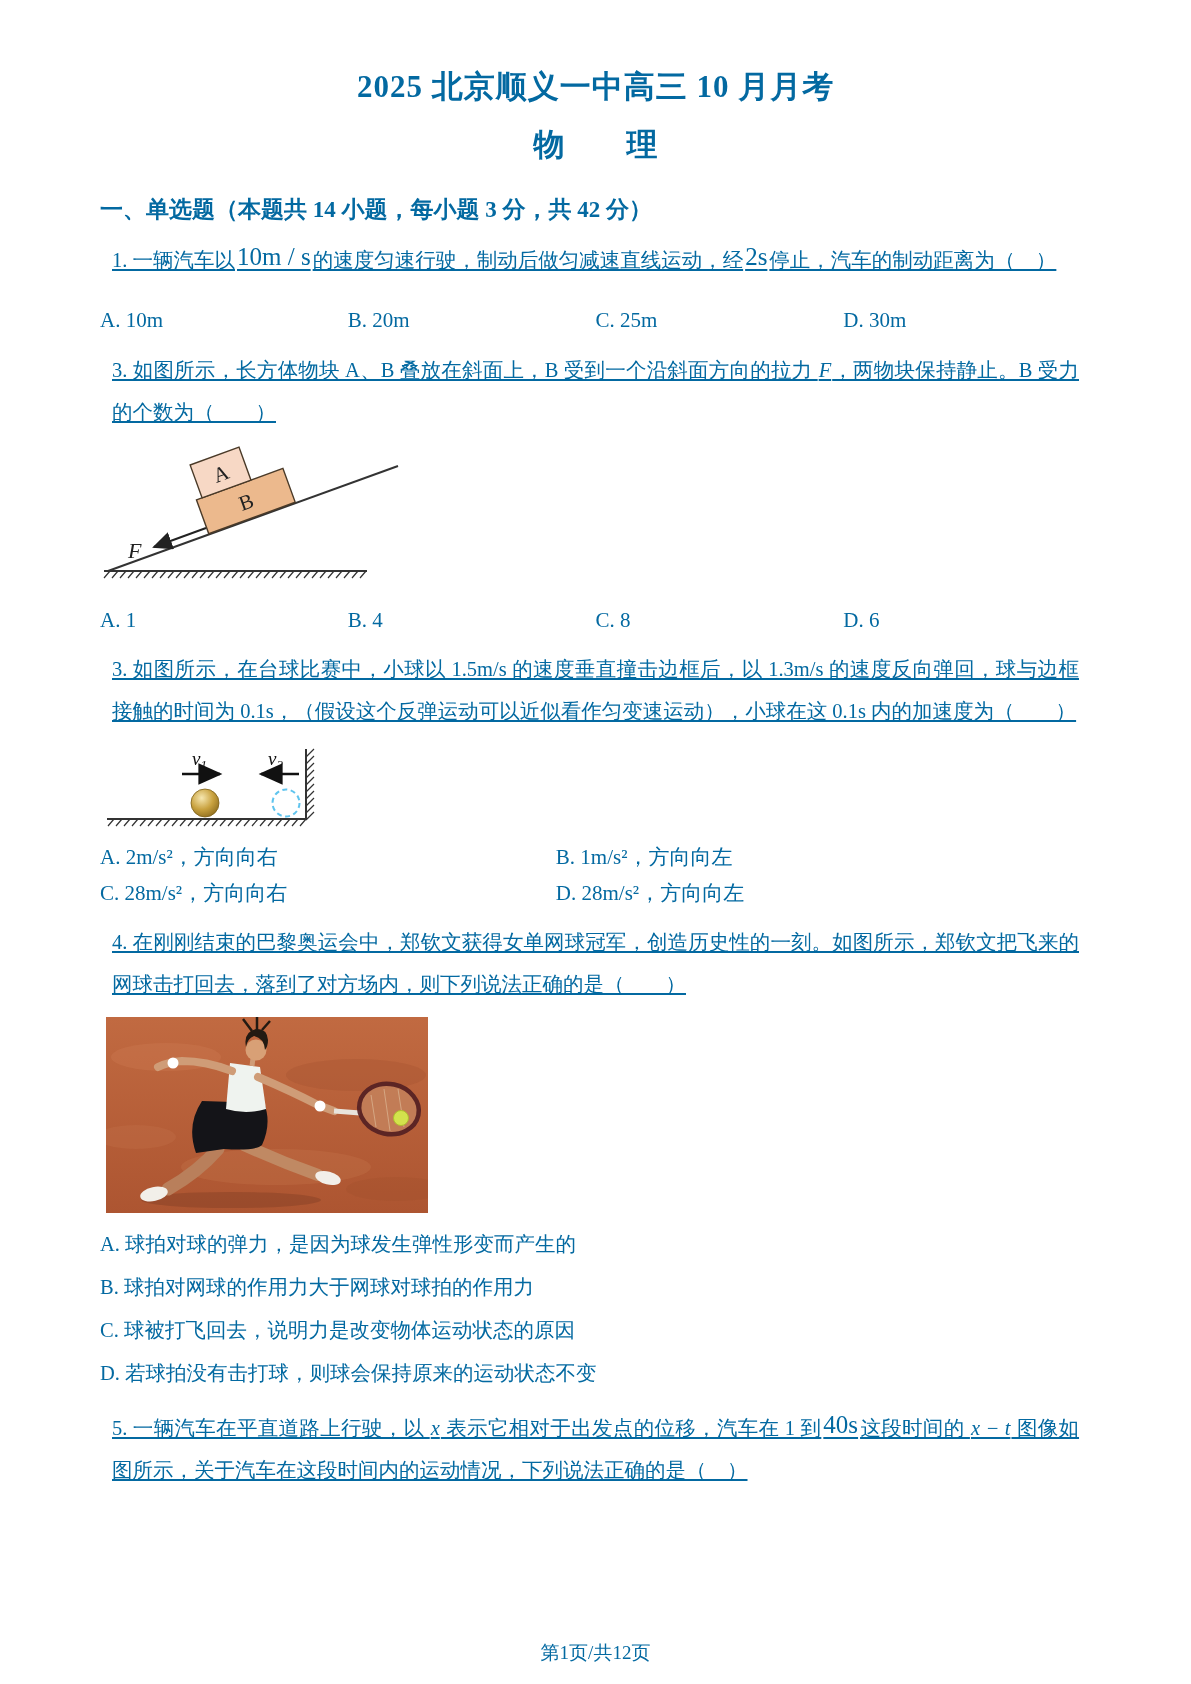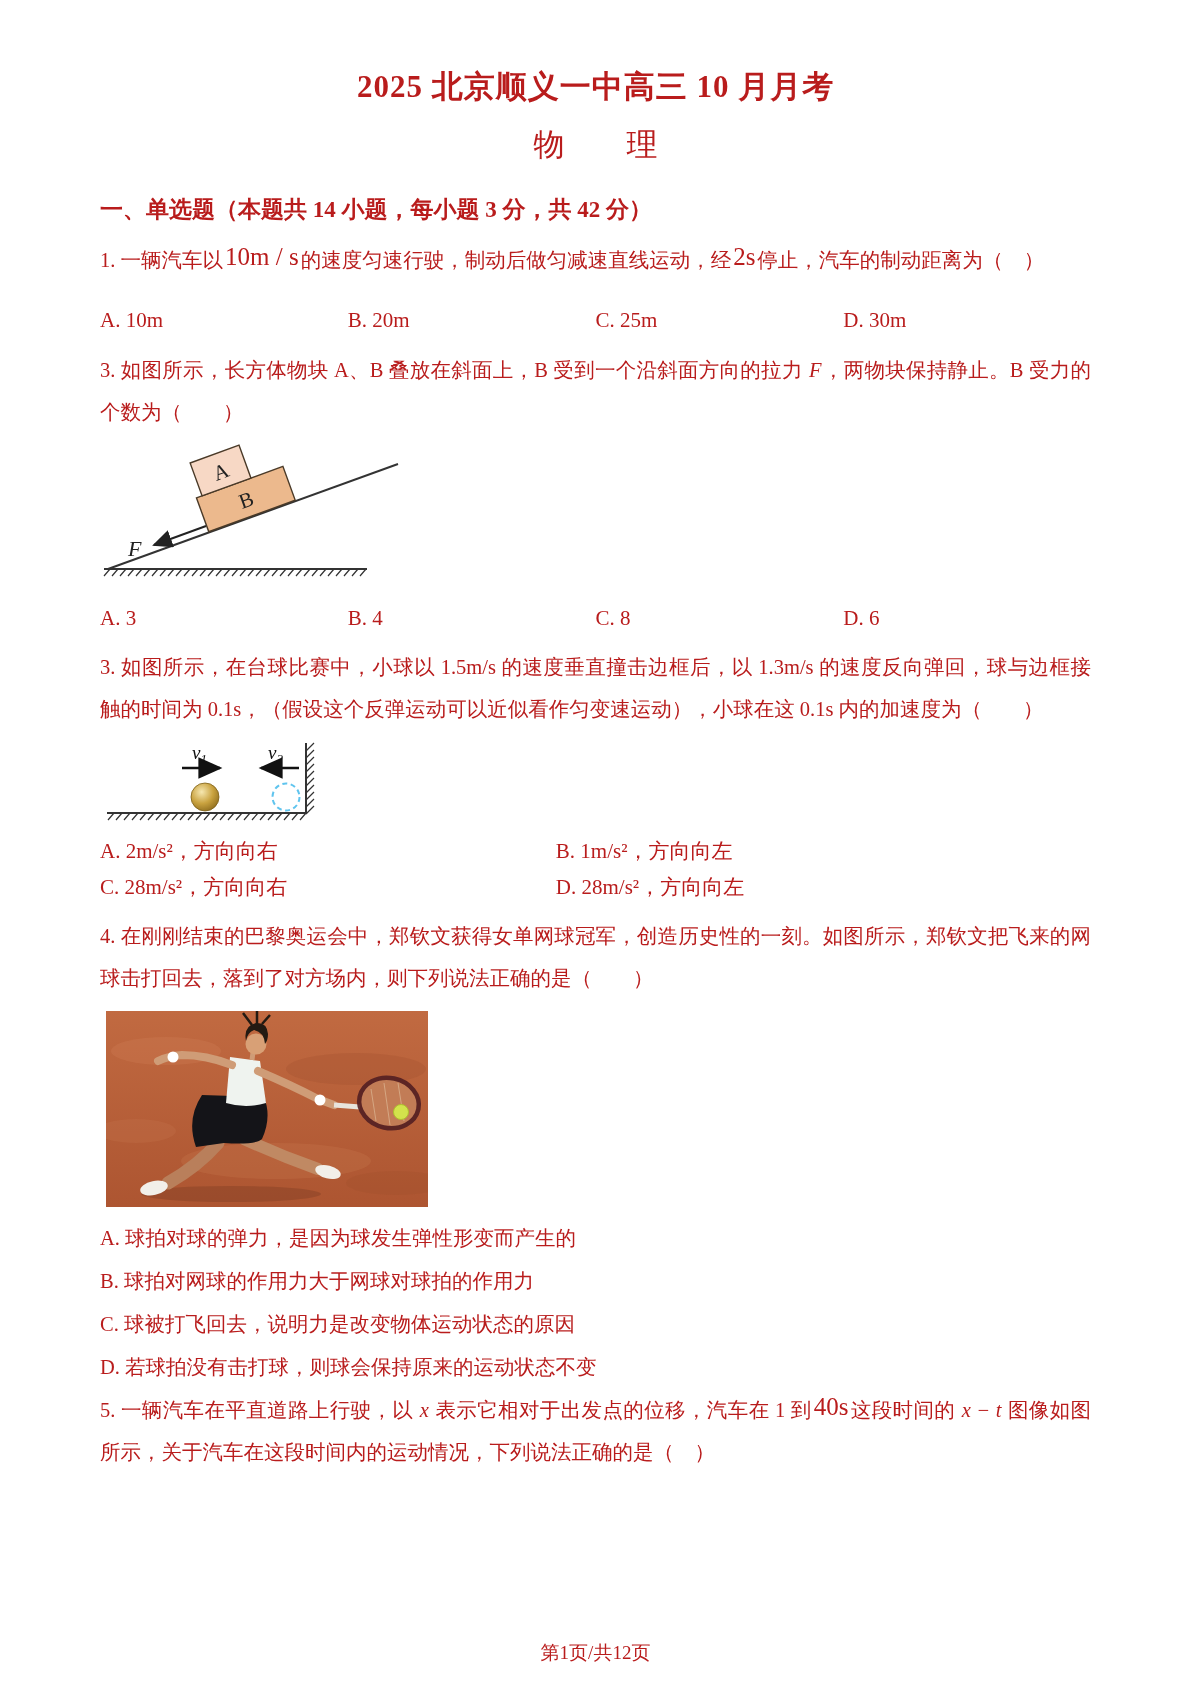--- a/index.html
+++ b/index.html
@@ -1,46 +1,47 @@
 <!DOCTYPE html>
 <html><head>
 <meta charset="utf-8">
 <style>
   html,body { margin:0; padding:0; background:#ffffff; }
   .page {
     position:relative;
     width:1191px; height:1684px;
     background:#ffffff;
-    color:#b91c1c;
+    color:#0369a1;
     font-family:"Liberation Serif","DejaVu Serif",serif;
     overflow:hidden;
   }
   .content { padding:66px 100px 0 100px; }
 
   .title {
     margin:0 0 16px 0;
     text-align:center;
     font-size:31px; font-weight:bold;
     letter-spacing:1px;
   }
   .subject {
     margin:0 0 28px 0;
     text-align:center;
-    font-size:31px; font-weight:normal;
+    font-size:31px; font-weight:bold;
   }
   .sec-heading {
     margin:0 0 14px 0;
     font-size:23px; font-weight:bold;
   }
 
   .qtext {
-    margin:0;
+    margin:12px;
     font-size:20.5px;
     line-height:2.05;
     text-align:justify;
+    text-decoration:underline;
   }
   .math {
     font-size:25px;
     line-height:1;
     position:relative; top:-2px;
     padding:0 2px;
   }
   .sym { font-style:italic; padding:0 1px; }
 
   .opt-row4 {
@@ -112,21 +113,21 @@
           <rect x="-46" y="-36" width="92" height="36" fill="#ecb98d" stroke="#4a3a28" stroke-width="1.4"></rect>
           <rect x="-40" y="-71" width="52" height="35" fill="#f7d8c5" stroke="#4a3a28" stroke-width="1.4"></rect>
           <text x="0" y="-10" text-anchor="middle" font-size="21" fill="#222">B</text>
           <text x="-14" y="-45" text-anchor="middle" font-size="21" fill="#222">A</text>
         </g>
         <line x1="104" y1="83" x2="52" y2="102" stroke="#222" stroke-width="2" marker-end="url(#arrF)"></line>
         <text x="26" y="113" font-size="22" font-style="italic" fill="#222">F</text>
       </svg>
 
       <div class="opt-row4">
-        <span>A. 3</span>
+        <span>A. 1</span>
         <span>B. 4</span>
         <span>C. 8</span>
         <span>D. 6</span>
       </div>
     </section>
 
     <section>
       <p class="qtext">3. 如图所示，在台球比赛中，小球以 1.5m/s 的速度垂直撞击边框后，以 1.3m/s 的速度反向弹回，球与边框接触的时间为 0.1s，（假设这个反弹运动可以近似看作匀变速运动），小球在这 0.1s 内的加速度为（　　）</p>
 
       <svg class="diagram d2" width="216" height="90" viewBox="0 0 216 90">

